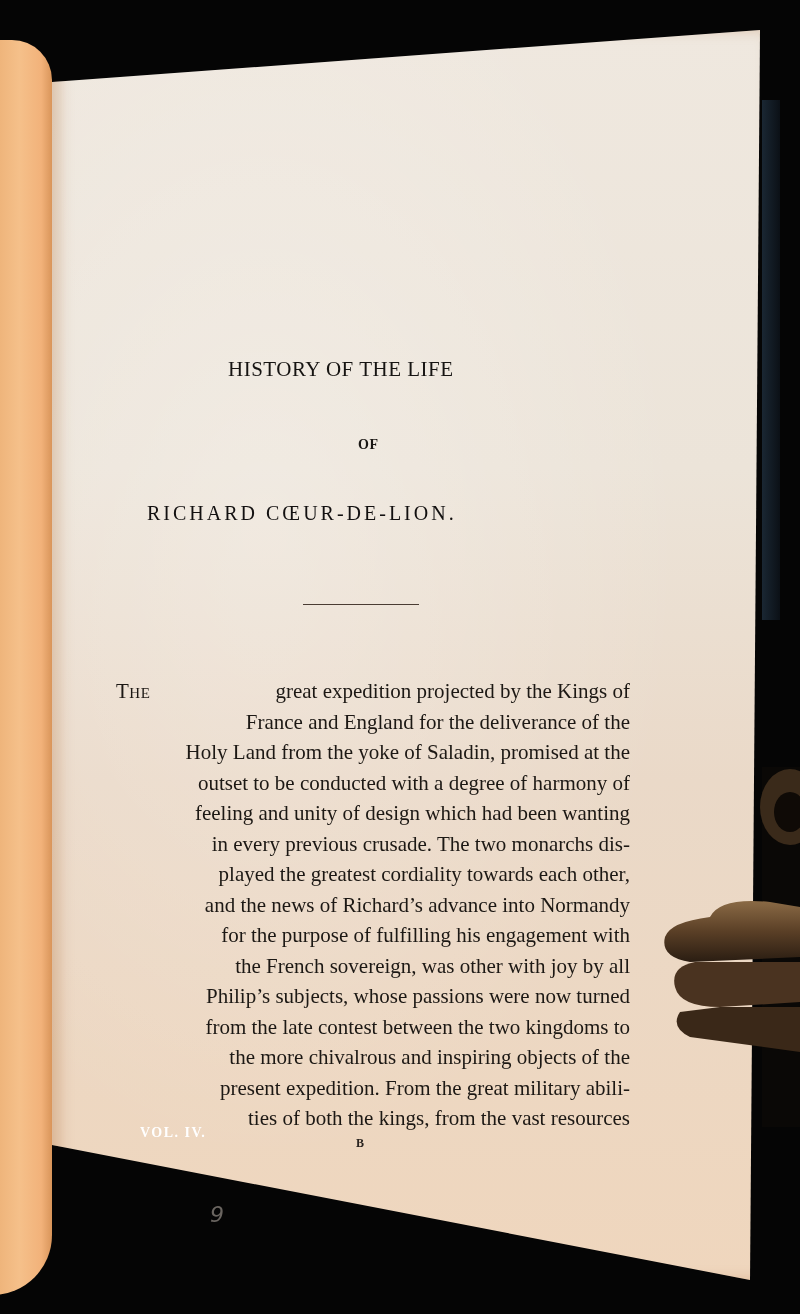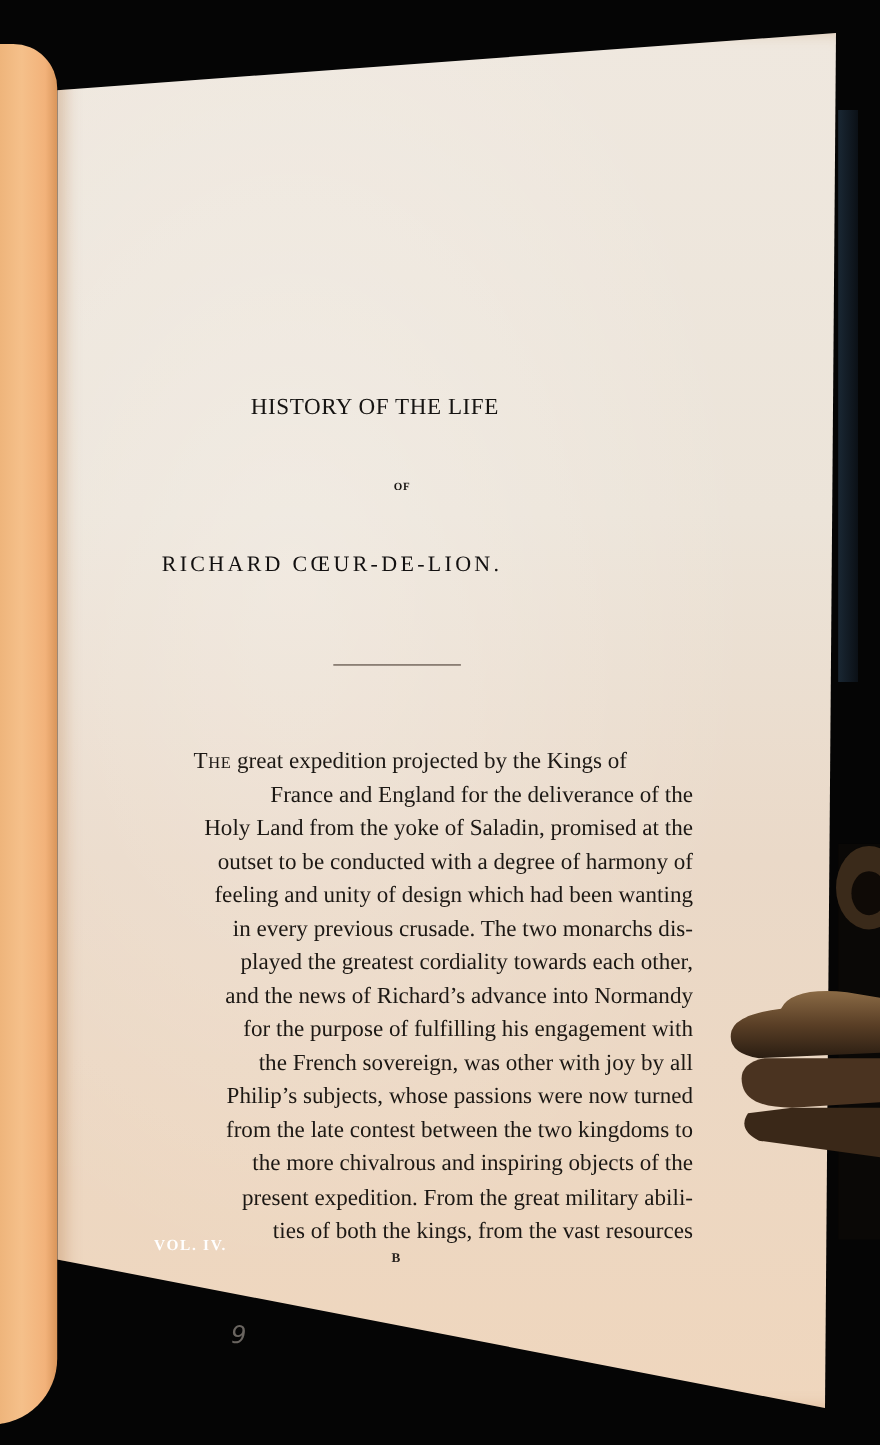--- a/index.html
+++ b/index.html
@@ -26,21 +26,21 @@
   .spine-right {
     position: absolute; left: 762px; top: 100px; width: 18px; height: 520px;
     background: linear-gradient(90deg, #1a2733, #0b1016);
   }
   .content { position: absolute; left: 0; top: 12px; width: 800px; height: 1314px; }
   .title-1 {
     position: absolute; left: 228px; top: 345px; width: 290px;
     font-size: 21px; letter-spacing: 0.5px; color: #161412; white-space: nowrap;
   }
   .title-of {
-    position: absolute; left: 358px; top: 425px; font-size: 10px; font-weight: bold;
+    position: absolute; left: 358px; top: 425px; font-size: 14px; font-weight: bold;
     color: #1a1714; letter-spacing: 0.5px;
   }
   .title-2 {
     position: absolute; left: 147px; top: 490px; font-size: 20px; letter-spacing: 3px;
     color: #121010; white-space: nowrap;
   }
   .rule {
     position: absolute; left: 303px; top: 592px; width: 116px; height: 1px; background: #4a3c33;
   }
   .body-text {
@@ -72,21 +72,21 @@
 <div class="spine-right"></div>
 <div class="page"></div>
 
 <div class="content">
   <div class="title-1">HISTORY OF THE LIFE</div>
   <div class="title-of">OF</div>
   <div class="title-2">RICHARD CŒUR-DE-LION.</div>
   <div class="rule"></div>
 
   <div class="body-text">
-    <div class="line" style="justify-content:center">
+    <div class="line" style="justify-content:space-between">
       <span class="sc">The</span>
       <span style="white-space:pre"> great expedition projected by the Kings of</span>
     </div>
     <div class="line">
         <span>France and England for the deliverance of the</span>
       </div>
     <div class="line">
         <span>Holy Land from the yoke of Saladin, promised at the</span>
       </div>
     <div class="line">

